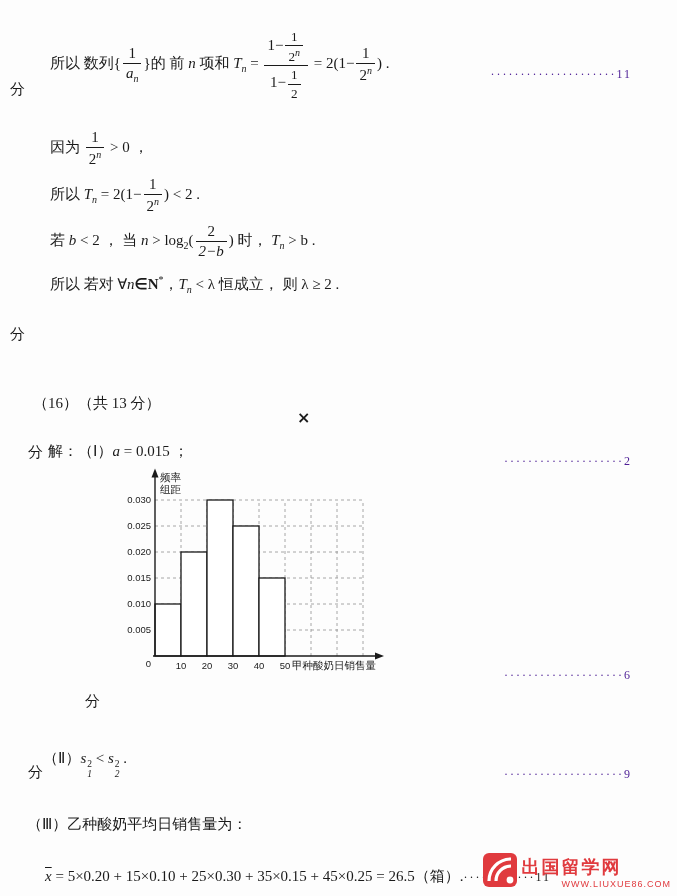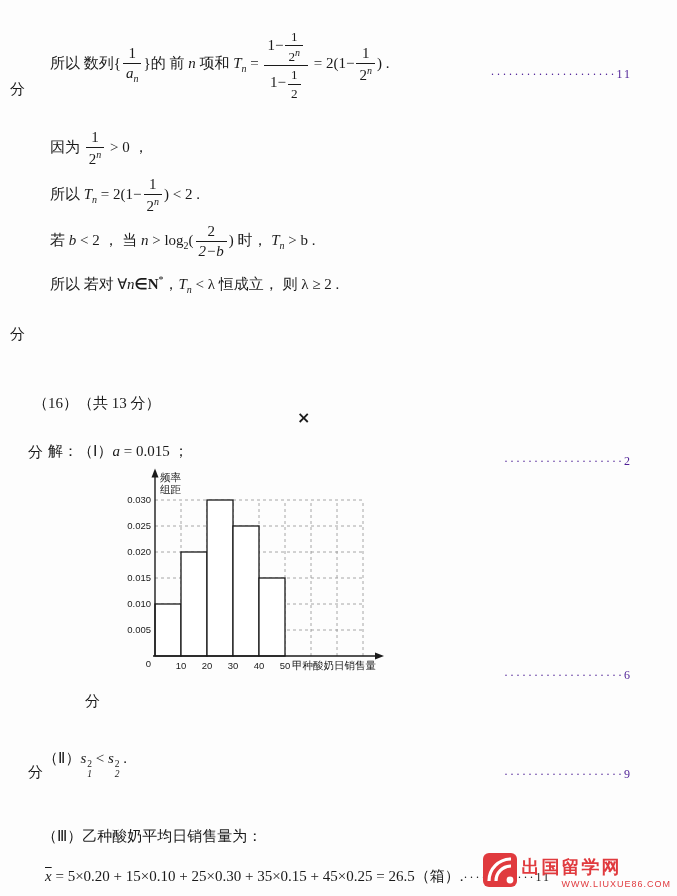--- a/index.html
+++ b/index.html
@@ -128,21 +128,21 @@
 
   <div class="line" style="top:692px; left:85px;">分</div>
 
   <div class="line" style="top:730px; left:28px; right:45px;">
     <span>（Ⅱ）</span><span class="it">s</span><span class="stack"><span>2</span><span class="it">1</span></span><span> &lt; </span><span class="it">s</span><span class="stack"><span>2</span><span class="it">2</span></span><span> .</span>
     <span class="dots">····················9</span>
   </div>
 
   <div class="line" style="top:763px; left:28px;">分</div>
 
-  <div class="line" style="top:815px; left:42px;margin-top:12px;">（Ⅲ）乙种酸奶平均日销售量为：</div>
+  <div class="line" style="top:815px; left:27px;">（Ⅲ）乙种酸奶平均日销售量为：</div>
 
   <div class="line" style="top:848px; left:30px;">
     <span class="xbar">x</span><span> = 5×0.20 + 15×0.10 + 25×0.30 + 35×0.15 + 45×0.25 = 26.5（箱）.</span><span style="letter-spacing:2px; font-size:12px;">············11</span>
   </div>
 
   <div class="watermark">
     <span>
       <svg width="36" height="36" viewBox="0 0 36 36">
         <rect x="1" y="1" width="34" height="34" rx="6" fill="#e03a3e"></rect>
         <path d="M7 29 A22 22 0 0 1 29 7" stroke="#ffffff" stroke-width="3.2" fill="none"></path>

